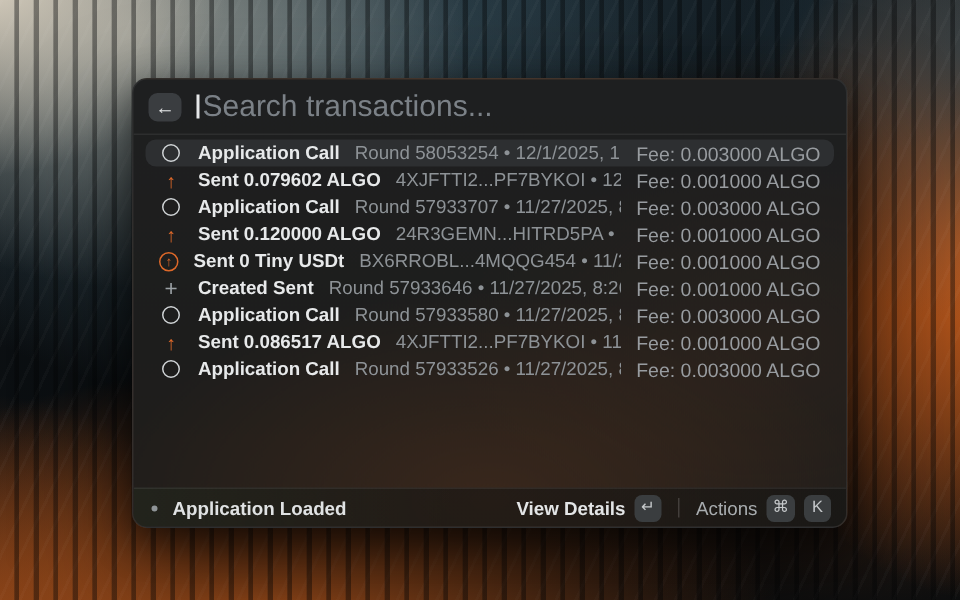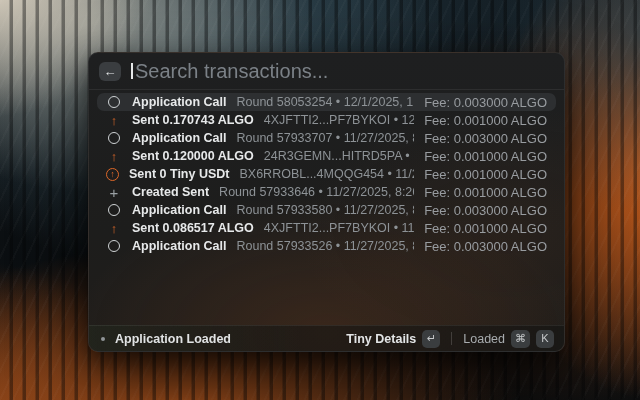--- a/index.html
+++ b/index.html
@@ -115,21 +115,21 @@
 
   <div class="list" id="tx-list">
       <div class="row selected">
       <span class="ic ic-circle-outline"></span>
       <span class="row-title">Application Call</span>
       <span class="row-sub">Round 58053254 • 12/1/2025, 1:17:59 PM</span>
       <span class="row-fee">Fee: 0.003000 ALGO</span>
     </div>
       <div class="row">
       <span class="ic ic-arrow-up">↑</span>
-      <span class="row-title">Sent 0.170743 ALGO</span>
+      <span class="row-title">Sent 0.079602 ALGO</span>
       <span class="row-sub">4XJFTTI2...PF7BYKOI • 12/1/2025, 1:17:59 PM</span>
       <span class="row-fee">Fee: 0.001000 ALGO</span>
     </div>
       <div class="row">
       <span class="ic ic-circle-outline"></span>
       <span class="row-title">Application Call</span>
       <span class="row-sub">Round 57933707 • 11/27/2025, 8:29:22 PM</span>
       <span class="row-fee">Fee: 0.003000 ALGO</span>
     </div>
       <div class="row">
@@ -168,25 +168,25 @@
       <span class="row-sub">Round 57933526 • 11/27/2025, 8:21:20 PM</span>
       <span class="row-fee">Fee: 0.003000 ALGO</span>
     </div>
     </div>
 
   <div class="footer">
     <span class="status-dot"></span>
     <span class="status-title">Application Loaded</span>
     <div class="footer-right">
       <button class="footer-action">
-        <span class="fa-primary-label">Tiny Details</span>
+        <span class="fa-primary-label">View Details</span>
         <span class="key">↵</span>
       </button>
       <span class="v-div"></span>
       <button class="footer-action">
-        <span class="fa-secondary-label">Loaded</span>
+        <span class="fa-secondary-label">Actions</span>
         <span class="key">⌘</span>
         <span class="key">K</span>
       </button>
     </div>
   </div>
 
 </div>
 
 </body></html>

